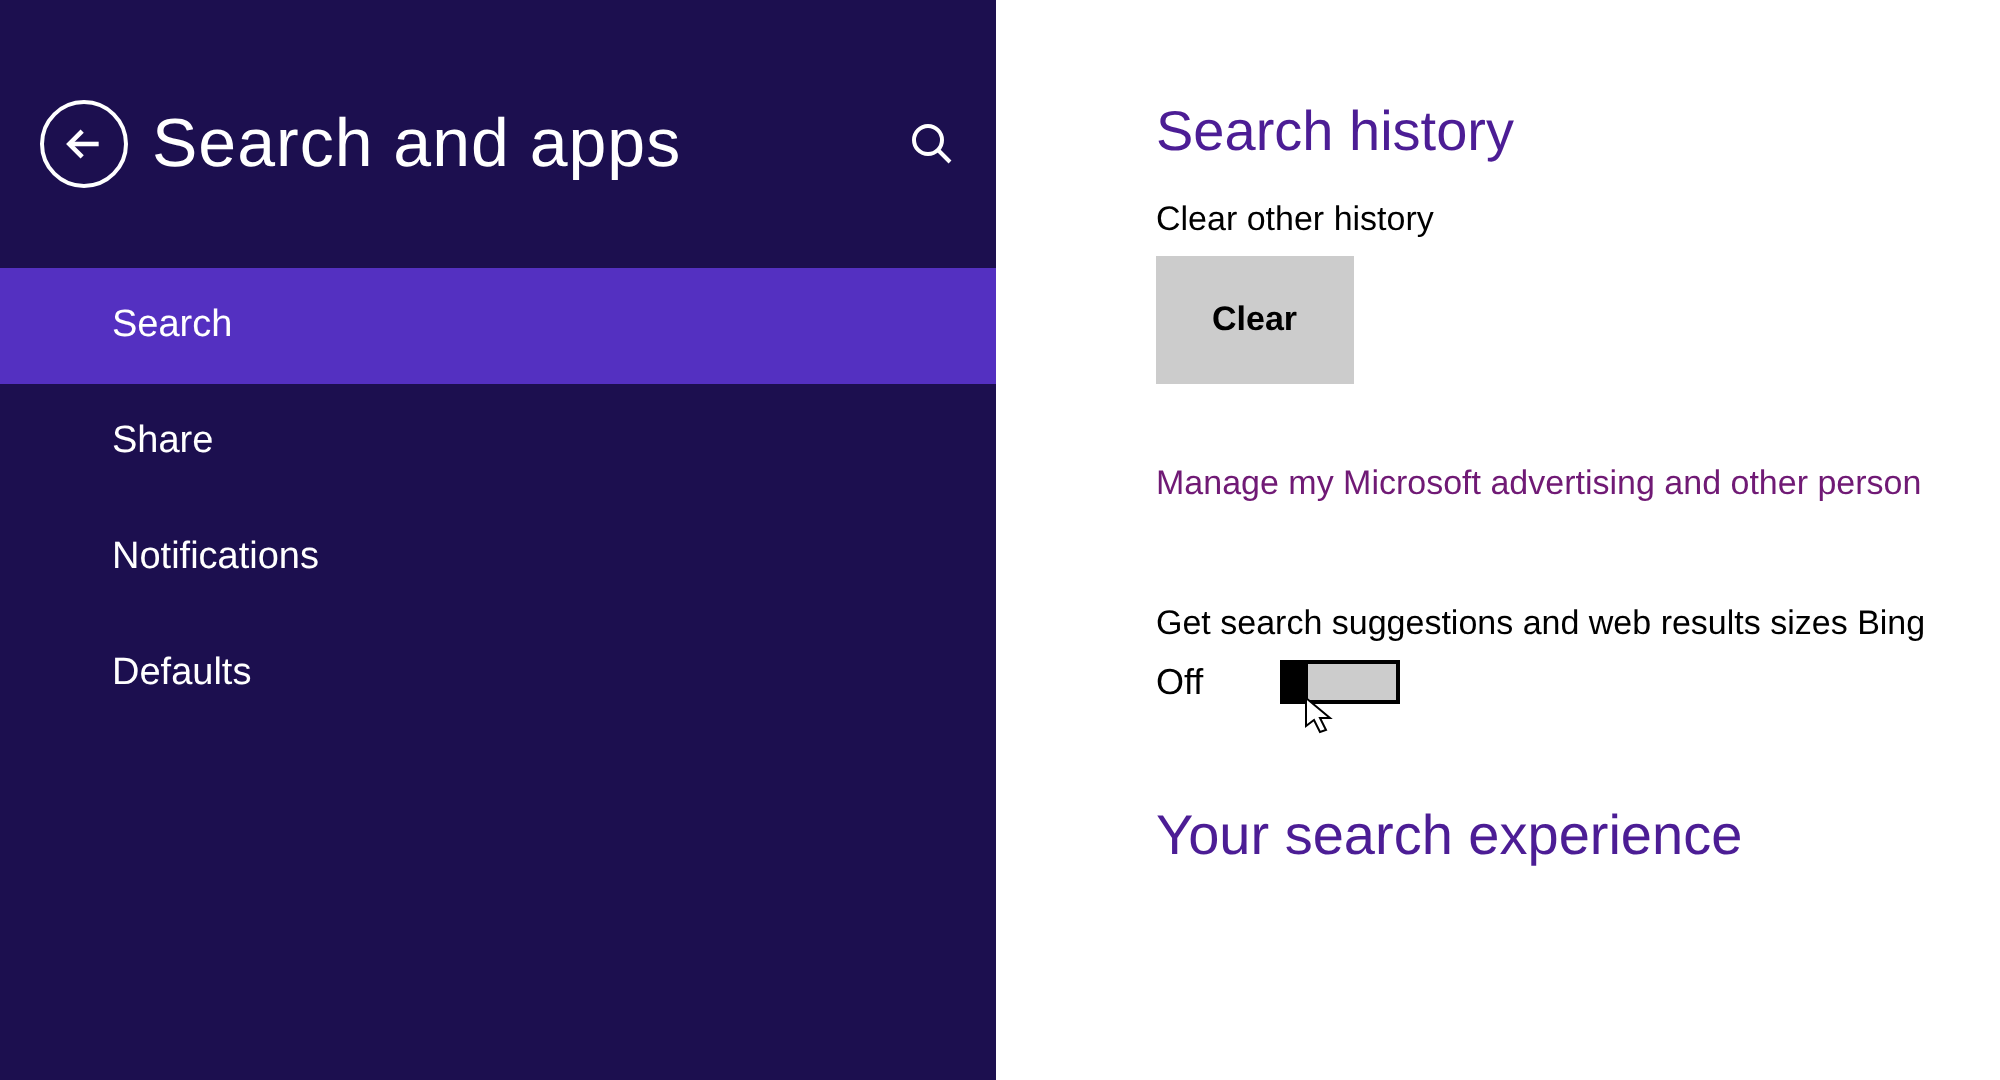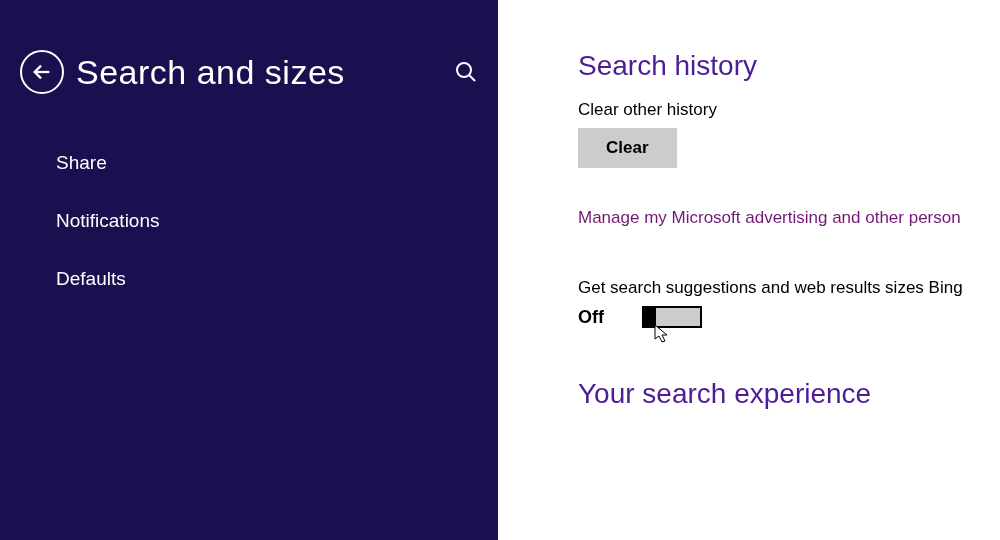--- a/index.html
+++ b/index.html
@@ -84,21 +84,21 @@
       margin-bottom: 18px;
     }
     .sub-label {
       font-size: 17px;
       color: #000;
       margin-bottom: 8px;
     }
     .clear-btn {
       background: #ccc;
       border: none;
-      padding: 10px 28px;
+      padding: 22px 28px;
       font-size: 17px;
       font-weight: 600;
       cursor: pointer;
       margin-bottom: 40px;
     }
     .link-text {
       color: #701a75;
       font-size: 17px;
       cursor: pointer;
       display: block;
@@ -107,21 +107,21 @@
     }
     .toggle-row {
       display: flex;
       align-items: center;
       gap: 38px;
       margin-bottom: 50px;
       margin-top: 4px;
     }
     .toggle-label {
       font-size: 18px;
-      font-weight: 700;
+      font-weight: 400;
       text-align: center;
     }
     .toggle {
       width: 60px;
       height: 22px;
       border: 2px solid #000;
       background: #ccc;
       position: relative;
       cursor: pointer;
     }
@@ -151,27 +151,30 @@
 <body>
 
 <div class="sidebar">
   <div class="header-row">
     <div class="back-btn">
       <svg viewBox="0 0 24 24">
         <line x1="20" y1="12" x2="4" y2="12"></line>
         <polyline points="11 5 4 12 11 19"></polyline>
       </svg>
     </div>
-    <div class="page-title">Search and sizes</div>
+    <div class="page-title">Search and apps</div>
     <div class="search-icon">
       <svg viewBox="0 0 24 24">
         <circle cx="10" cy="10" r="7"></circle>
         <line x1="21" y1="21" x2="15" y2="15"></line>
       </svg>
     </div>
+  </div>
+  <div class="nav-item active">
+    <span>Search</span>
   </div>
   <div class="nav-item">
     <span>Share</span>
   </div>
   <div class="nav-item">
     <span>Notifications</span>
   </div>
   <div class="nav-item">
     <span>Defaults</span>
   </div>

